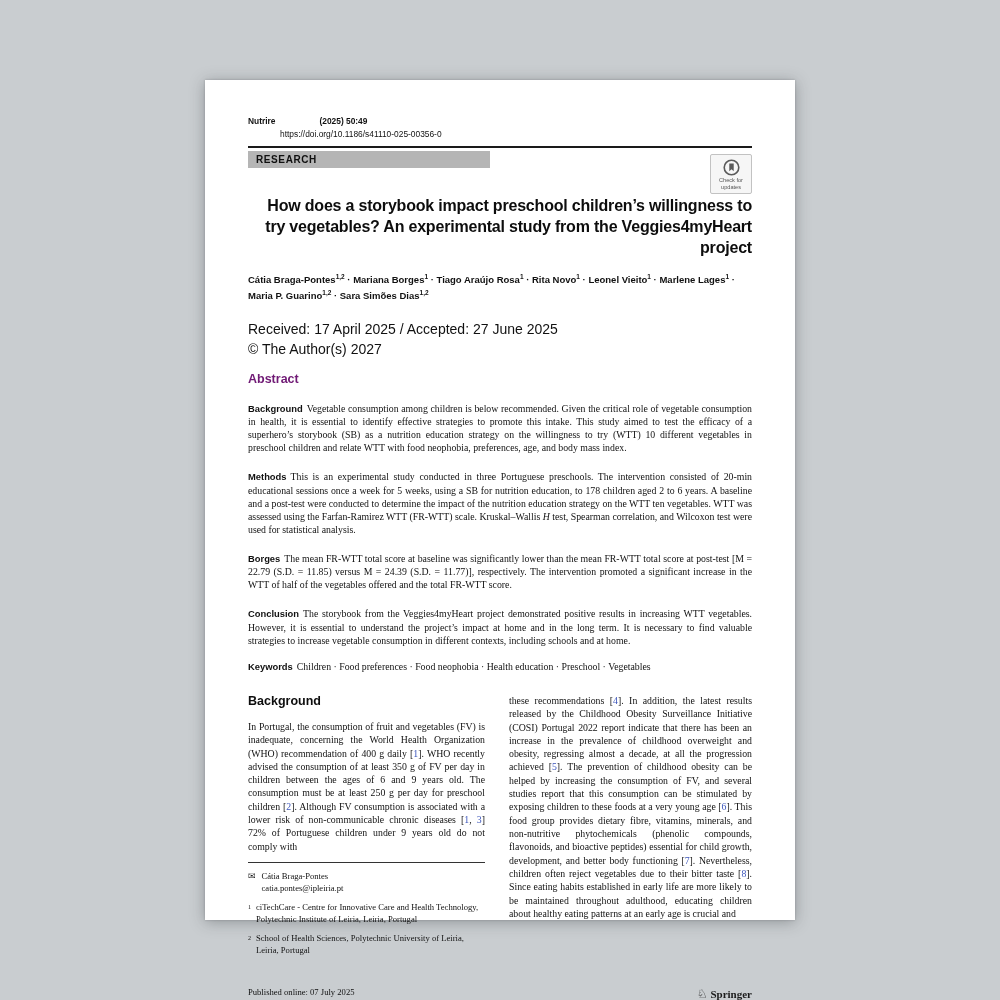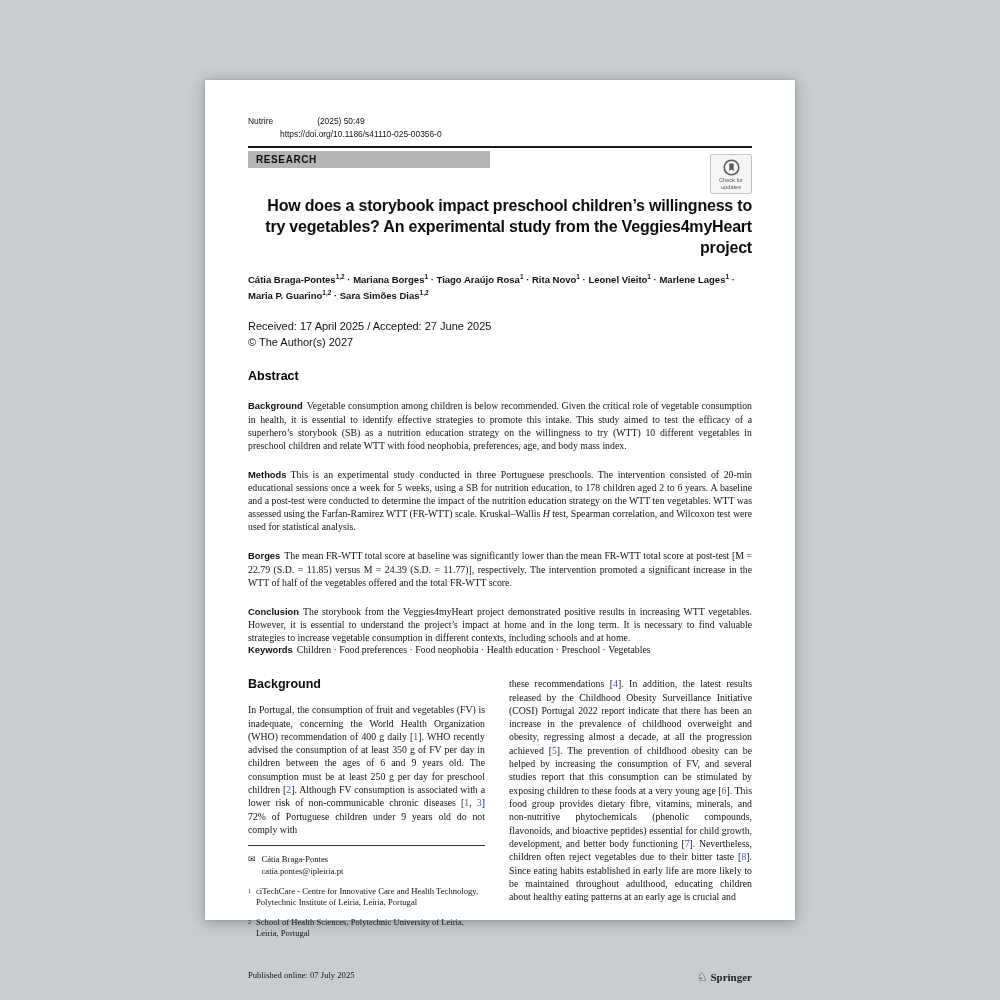--- a/index.html
+++ b/index.html
@@ -16,21 +16,21 @@
   }
   .canvas{position:relative;width:1000px;height:1000px;overflow:hidden;}
   .page{
     position:absolute;left:205px;top:80px;width:590px;height:840px;
     background:#ffffff;
     box-shadow:0 2px 14px rgba(40,45,50,.35), 0 0 2px rgba(40,45,50,.25);
   }
   .content{padding:36px 43px 0 43px;position:relative;height:100%;}
 
   
-  .jline1{font-size:8.4px;color:#111;}
+  .jline1{font-size:8.4px;color:#111;font-weight:bold;}
   .jissue{margin-left:44px;}
   .jdoi{font-size:8.4px;color:#111;margin-top:3px;margin-left:32px;}
   .toprule{height:2px;background:#1a1a1a;margin-top:7px;}
   .research-row{position:relative;height:44px;}
   .research-bar{
     margin-top:3px;width:242px;height:17px;background:var(--bar);
     font-size:10px;font-weight:bold;letter-spacing:.6px;color:#101010;
     line-height:17px;padding-left:8px;
   }
   .update-badge{
@@ -40,31 +40,31 @@
   }
   .update-badge .txt{font-size:5.6px;color:#555;line-height:1.25;text-align:center;}
 
   
   .title{
     font-size:16px;line-height:1.32;font-weight:bold;color:#0d0d0d;
     letter-spacing:-.2px;margin-bottom:14px;text-align:right;
   }
   .authors{font-size:9.5px;font-weight:bold;color:#111;line-height:1.5;margin-bottom:16px;}
   .authors sup{font-size:6.5px;}
-  .dates{font-size:11px;color:#111;line-height:1.45;margin-bottom:18px;}
+  .dates{font-size:14px;color:#111;line-height:1.45;margin-bottom:12px;}
 
   
-  .abs-h{font-size:12.5px;font-weight:bold;color:#000000;margin-bottom:5px;}
+  .abs-h{font-size:12.5px;font-weight:bold;color:#701a75;margin-bottom:5px;}
   .abs-p{
     font-family:"Liberation Serif",serif;font-size:9.8px;line-height:1.33;
     color:#111;text-align:justify;margin-top:16px;
   }
   .abs-p .lead{font-family:"Liberation Sans",sans-serif;font-weight:bold;font-size:9.4px;padding-right:4px;}
   .keywords{
-    font-family:"Liberation Serif",serif;font-size:9.8px;color:#111;
+    margin-top:14px;font-family:"Liberation Serif",serif;font-size:9.8px;color:#111;
   }
   .keywords .kw-label{font-family:"Liberation Sans",sans-serif;font-weight:bold;font-size:9.4px;padding-right:4px;}
 
   
   .columns{display:flex;gap:24px;margin-top:22px;}
   .col-left{width:237px;flex:0 0 237px;display:flex;flex-direction:column;}
   .col-right{flex:1;}
   .sec-h{font-size:12.5px;font-weight:bold;color:#0d0d0d;margin-bottom:12px;}
   .body-p{
     font-family:"Liberation Serif",serif;font-size:9.8px;line-height:1.36;

